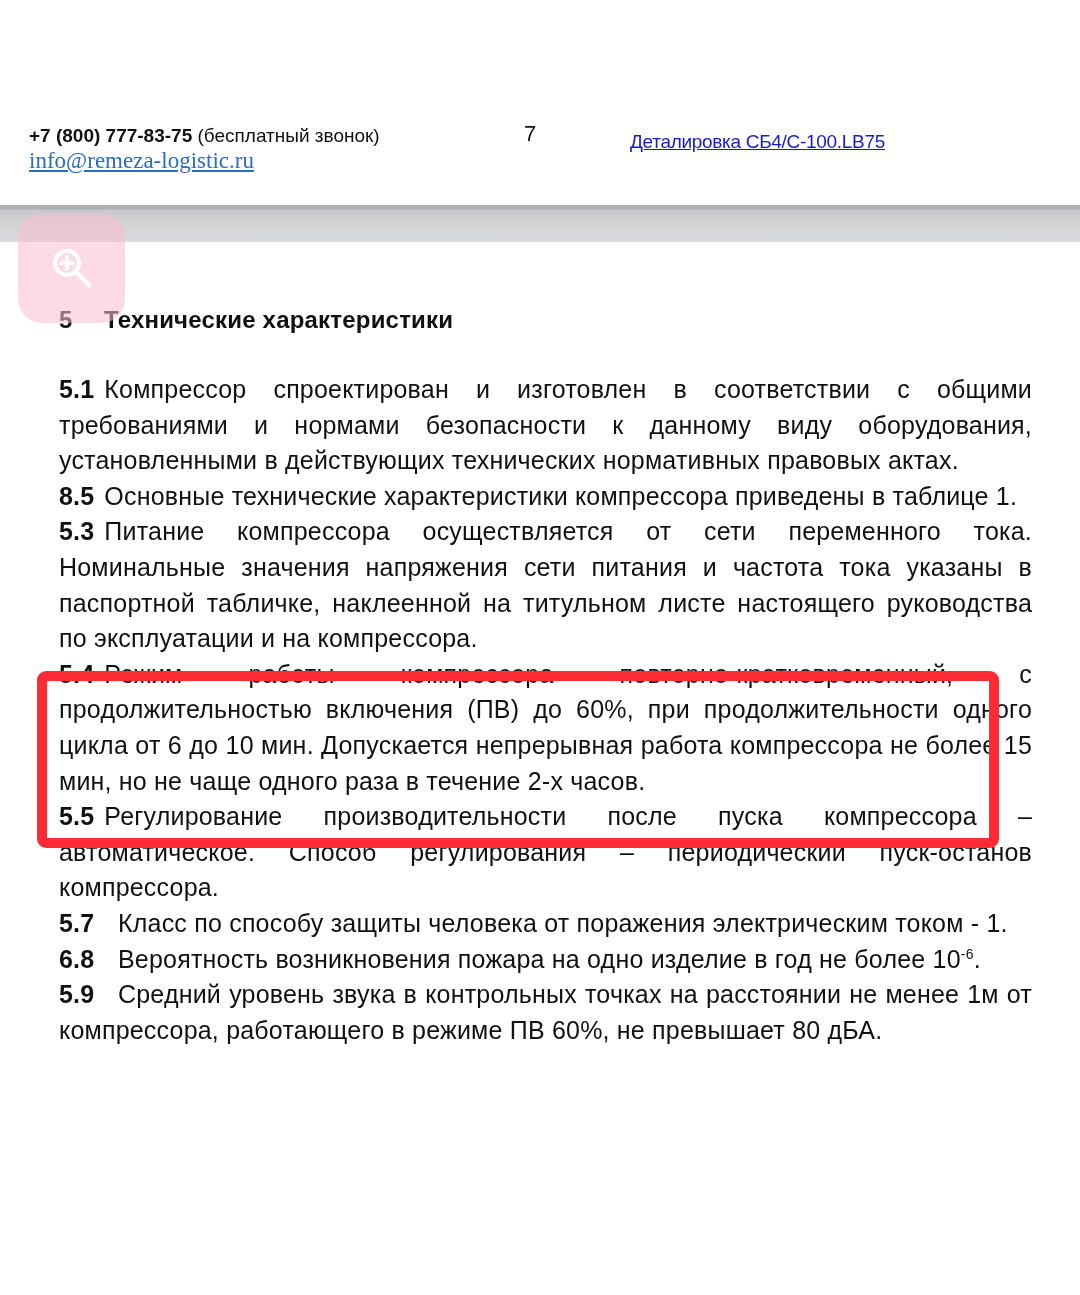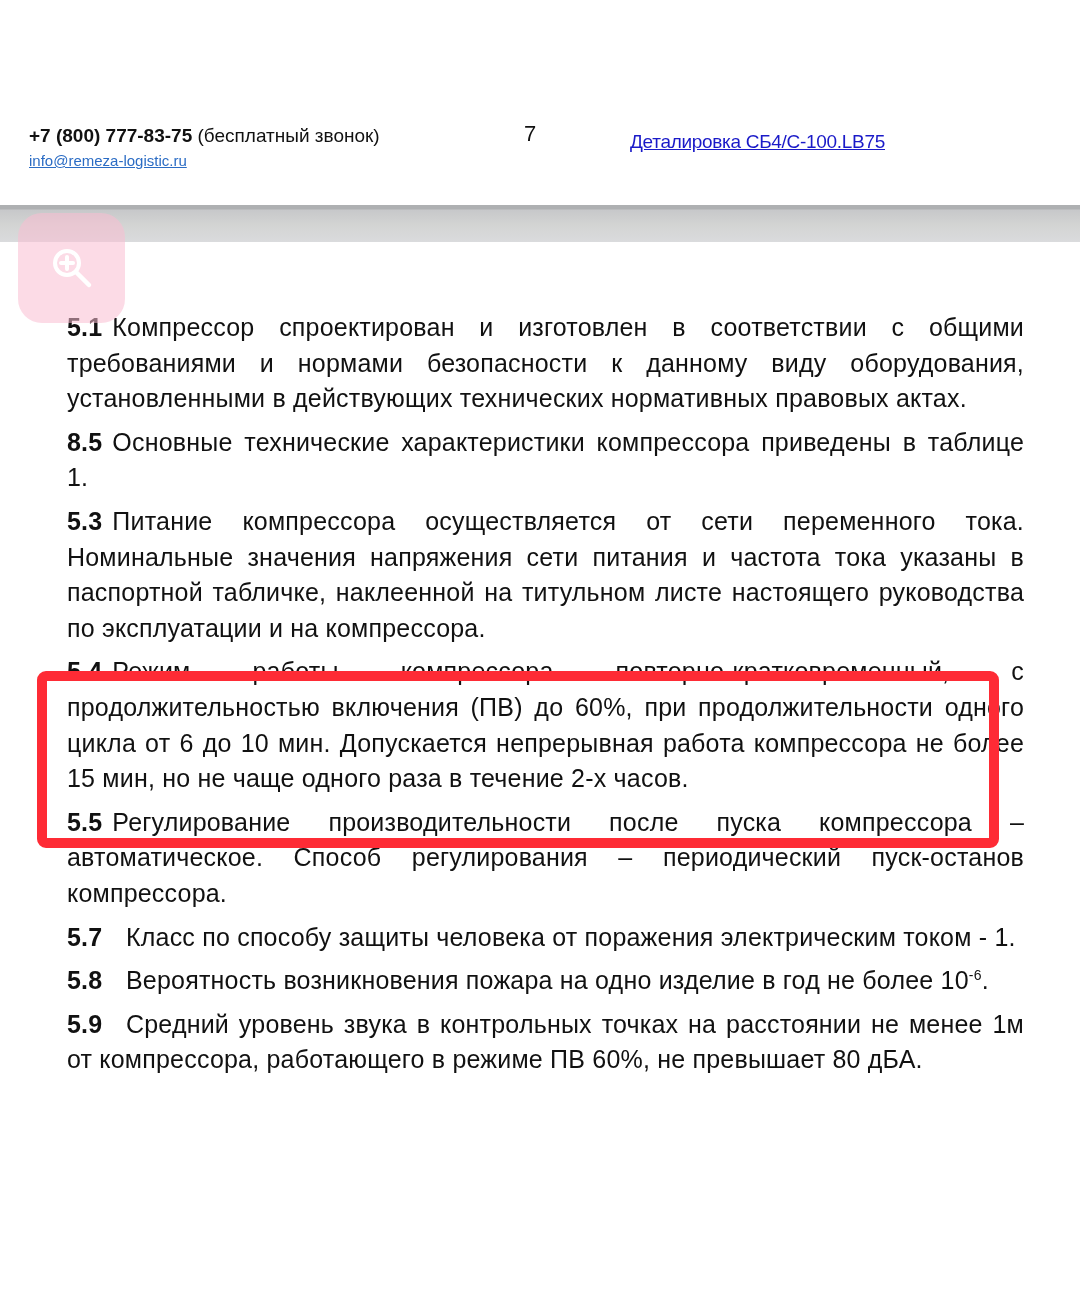--- a/index.html
+++ b/index.html
@@ -34,21 +34,22 @@
       font-weight: bold;
       color: #111;
     }
     .phone-note {
       color: #111;
     }
     .email-link {
       display: block;
       color: #2b6cc4;
       text-decoration: underline;
-      font-size: 15px;
+      font-size: 23px;
+      font-family: Liberation Serif, serif;
     }
     .page-number {
       position: absolute;
       left: 524px;
       top: 121px;
       font-size: 22px;
     }
     .header-links {
       position: absolute;
       right: 63px;
@@ -103,21 +104,21 @@
       font-size: 24px;
       margin-bottom: 34px;
       line-height: 36px;
     }
     .section-title .num {
       display: inline-block;
       width: 45px;
     }
     .para {
       text-align: justify;
-      margin: 8px;
+      margin: 0;
     }
     .para .num {
       font-weight: bold;
       margin-right: 10px;
     }
     .para.fixed .num {
       display: inline-block;
       width: 59px;
       margin-right: 0;
     }
@@ -156,40 +157,43 @@
 <div class="zoom-fab">
   <svg width="44" height="44" viewBox="0 0 44 44">
     <circle cx="17" cy="17" r="12" fill="none" stroke="#ffffff" stroke-width="4"></circle>
     <line x1="26" y1="26" x2="39" y2="39" stroke="#ffffff" stroke-width="4.5" stroke-linecap="round"></line>
     <line x1="17" y1="11" x2="17" y2="23" stroke="#ffffff" stroke-width="4" stroke-linecap="round"></line>
     <line x1="11" y1="17" x2="23" y2="17" stroke="#ffffff" stroke-width="4" stroke-linecap="round"></line>
   </svg>
 </div>
 
 <div class="doc">
+  <div class="section-title">
+    <span class="num">5</span><span>Технические характеристики</span>
+  </div>
 
   <p class="para last-line-left">
     <span class="num">5.1</span><span>Компрессор спроектирован и изготовлен в соответствии с общими требованиями и нормами безопасности к данному виду оборудования, установленными в действующих технических нормативных правовых актах.</span>
   </p>
   <p class="para last-line-left">
     <span class="num">8.5</span><span>Основные технические характеристики компрессора приведены в таблице 1.</span>
   </p>
   <p class="para last-line-left">
     <span class="num">5.3</span><span>Питание компрессора осуществляется от сети переменного тока. Номинальные значения напряжения сети питания и частота тока указаны в паспортной табличке, наклеенной на титульном листе настоящего руководства по эксплуатации и на компрессора.</span>
   </p>
   <p class="para last-line-left">
     <span class="num">5.4</span><span>Режим работы компрессора повторно-кратковременный, с продолжительностью включения (ПВ) до 60%, при продолжительности одного цикла от 6 до 10 мин. Допускается непрерывная работа компрессора не более 15 мин, но не чаще одного раза в течение 2-х часов.</span>
   </p>
   <p class="para last-line-left">
     <span class="num">5.5</span><span>Регулирование производительности после пуска компрессора – автоматическое. Способ регулирования – периодический пуск-останов компрессора.</span>
   </p>
   <p class="para fixed last-line-left">
     <span class="num">5.7</span><span>Класс по способу защиты человека от поражения электрическим током - 1.</span>
   </p>
   <p class="para fixed last-line-left">
-    <span class="num">5.8</span><span>Вероятность возникновения пожара на одно изделие в год не более 10</span><sup>-6</sup><span>.</span>
+    <span class="num">6.8</span><span>Вероятность возникновения пожара на одно изделие в год не более 10</span><sup>-6</sup><span>.</span>
   </p>
   <p class="para fixed last-line-left">
     <span class="num">5.9</span><span>Средний уровень звука в контрольных точках на расстоянии не менее 1м от компрессора, работающего в режиме ПВ 60%, не превышает 80 дБА.</span>
   </p>
 </div>
 
 <div class="highlight-box"></div>
 
 </body></html>

